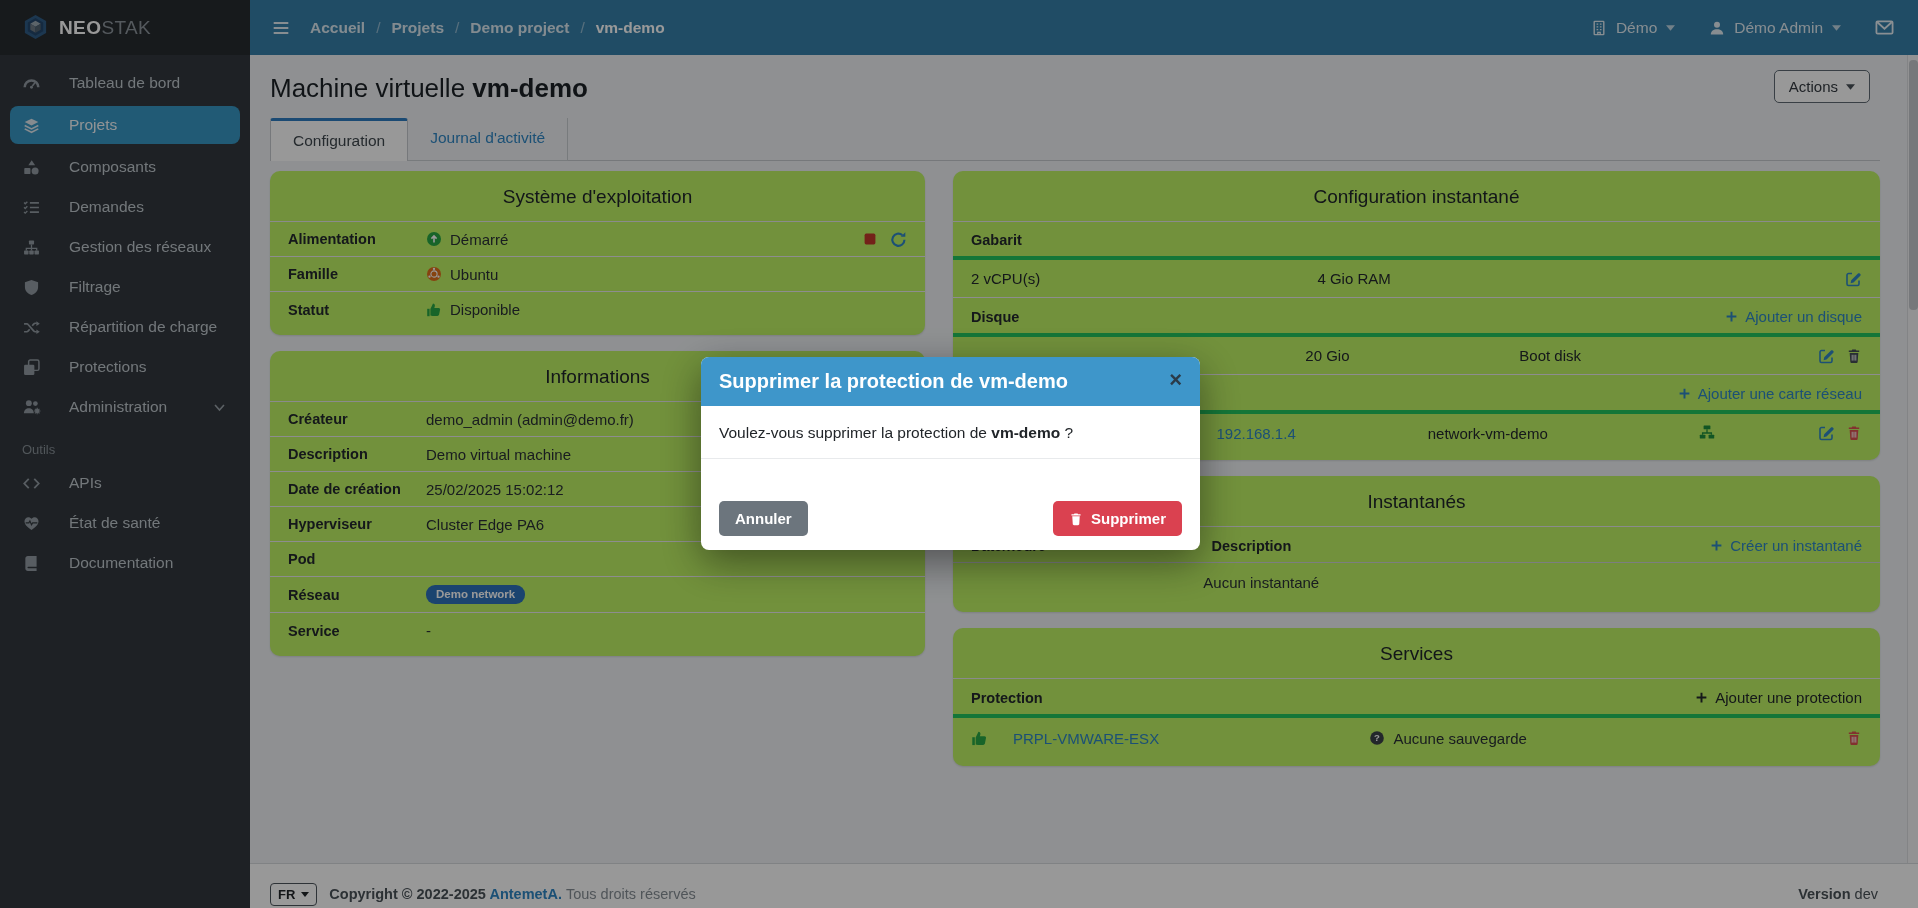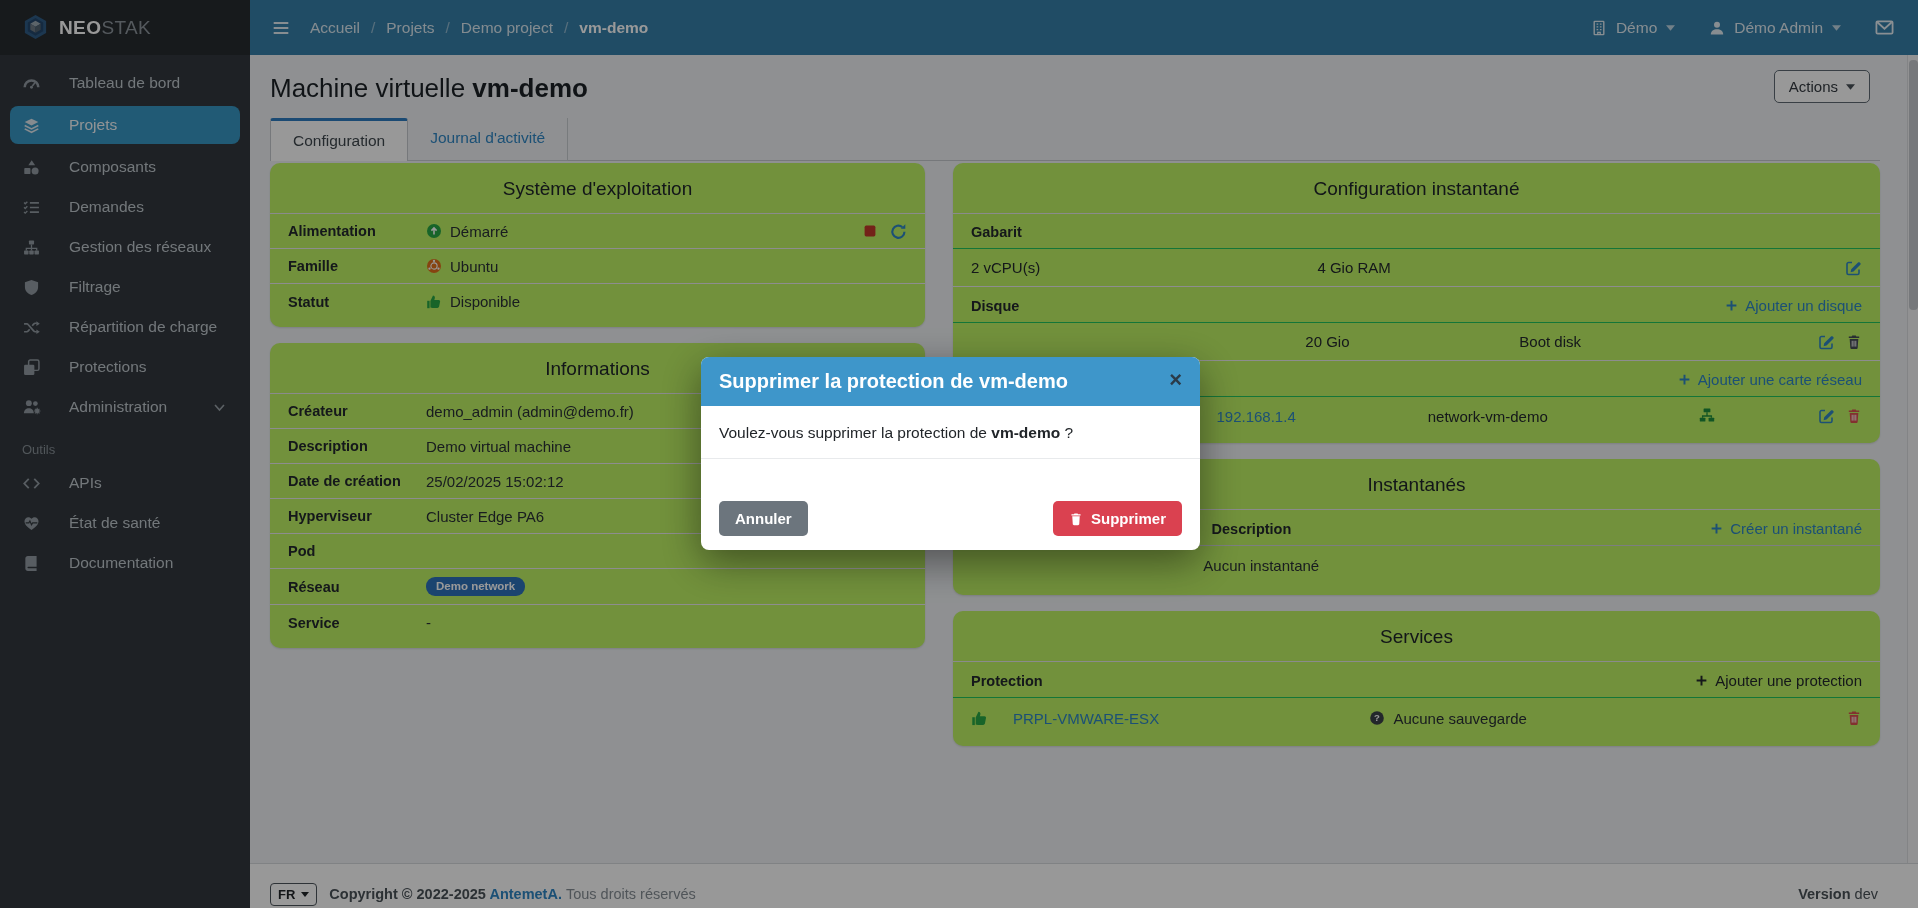--- a/index.html
+++ b/index.html
@@ -20,56 +20,56 @@
   .side-item.active { margin:3px 10px; padding:10px 8px 10px 12px; background:#3796c3; border-radius:8px; color:#f2f6f8; }
   .side-item.active .si { color:#dfe8ee; }
   .side-item .chev { margin-left:auto; margin-right:14px; color:#9aa2a9; }
   .side-section { padding:15px 22px 6px; font-size:13px; color:#878f96; }
 
   
   .main { flex:1; display:flex; flex-direction:column; }
   .navbar { height:55px; min-height:55px; background:#367fa9; display:flex; align-items:center; padding:0 24px 0 22px; color:rgba(255,255,255,.88); }
   .burger { display:inline-flex; margin-right:20px; cursor:pointer; color:rgba(255,255,255,.85); }
   .crumbs { display:flex; align-items:center; gap:11px; font-size:15.5px; }
-  .crumb { color:rgba(255,255,255,.82); cursor:pointer; }
+  .crumb { color:rgba(255,255,255,.82); cursor:pointer;font-weight:bold; }
   .crumb.current { color:#ffffff; font-weight:700; cursor:default; }
   .crumb-sep { color:rgba(255,255,255,.45); }
   .nav-right { margin-left:auto; display:flex; align-items:center; gap:34px; font-size:15.5px; }
   .nav-group { display:flex; align-items:center; gap:9px; cursor:pointer; color:rgba(255,255,255,.85); }
   .nav-caret { opacity:.8; }
 
   .content { flex:1; position:relative; background:#eef1f4; padding:0 38px 0 20px; overflow:hidden; }
   .scroll-track { position:absolute; top:0; right:0; bottom:0; width:11px; background:#f3f4f6; border-left:1px solid #dadde0; }
   .scroll-thumb { position:absolute; top:5px; left:1px; width:9px; height:250px; background:#c5c9cd; border-radius:4px; }
 
   .page-title { margin:18px 0 14px; font-size:26px; font-weight:400; color:#1b2126; }
   .page-title b { font-weight:700; }
   .actions-btn { position:absolute; top:15px; right:48px; background:#fdfdfd; border:1px solid #5f6a73; border-radius:5px; padding:7px 14px; font-size:15px; color:#343a40; display:flex; align-items:center; gap:8px; cursor:pointer; }
 
-  .tabbar { display:flex; border-bottom:1px solid #c5c9cd; margin-bottom:2px; }
+  .tabbar { display:flex; border-bottom:1px solid #c5c9cd; margin-bottom:10px; }
   .tab { padding:11px 22px; font-size:15.5px; cursor:pointer; position:relative; }
   .tab.active { background:#fdfefe; border:1px solid #c5c9cd; border-bottom:none; border-top:3px solid #2e7cc0; border-radius:3px 3px 0 0; color:#3f474d; margin-bottom:-1px; }
   .tab.inactive { color:#2f86c4; border:1px solid #c9cdd1; border-top:none; border-left:none; margin-bottom:-1px; background:transparent; }
 
   .cols { display:flex; gap:28px; align-items:flex-start; }
   .col-left { width:655px; min-width:655px; }
   .col-right { flex:1; }
 
   .card { background:#bef264; border-radius:10px; box-shadow:0 1px 2px rgba(0,0,0,.12); margin-bottom:16px; padding-bottom:8px; }
   .card-title { text-align:center; font-size:19px; color:#20262b; padding:15px 10px 13px; border-bottom:1px solid #e6e8ea; }
 
   .kv-row { display:flex; align-items:center; padding:8px 18px; border-bottom:1px solid #ececee; min-height:35px; }
   .kv-row:last-child { border-bottom:none; }
   .kv-label { width:138px; min-width:138px; font-weight:700; font-size:14.5px; }
   .kv-value { display:flex; align-items:center; gap:8px; font-size:15px; color:#2a3036; flex:1; }
   .kv-actions { margin-left:auto; display:flex; align-items:center; gap:12px; }
 
   .badge { background:#2d72ba; color:#fff; font-size:11.5px; font-weight:700; padding:3px 10px 4px; border-radius:9px; }
 
-  .sec-row { display:flex; align-items:center; justify-content:space-between; padding:10px 18px 8px; border-bottom:1px solid #22c55e; font-size:14.5px; }
+  .sec-row { display:flex; align-items:center; justify-content:space-between; padding:10px 18px 8px; border-bottom:4px solid #22c55e; font-size:14.5px; }
   .sec-label { font-weight:700; }
   .add-link { display:flex; align-items:center; gap:7px; color:#2f86c4; font-size:15px; cursor:pointer; text-decoration:none; }
   .add-link.dark { color:#23282c; }
   .hw-row { display:flex; align-items:center; padding:9px 18px; border-bottom:1px solid #ececee; min-height:38px; font-size:15px; }
   .hw-row:last-child { border-bottom:none; }
   .cell { text-align:center; }
   .link { color:#2f86c4; cursor:pointer; text-decoration:none; }
   .row-actions { margin-left:auto; display:flex; align-items:center; gap:11px; }
   .icon-btn { cursor:pointer; display:inline-flex; }
 

